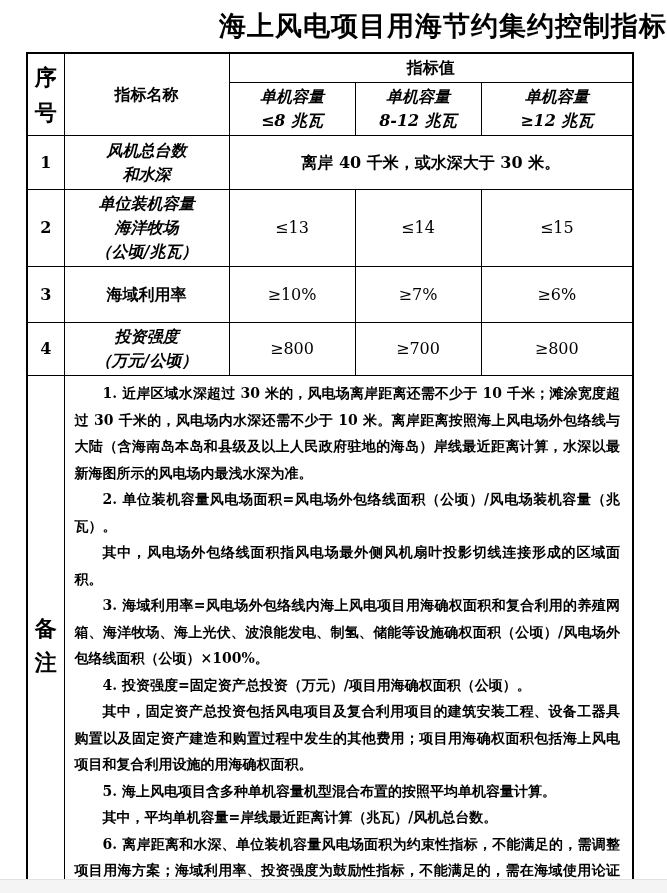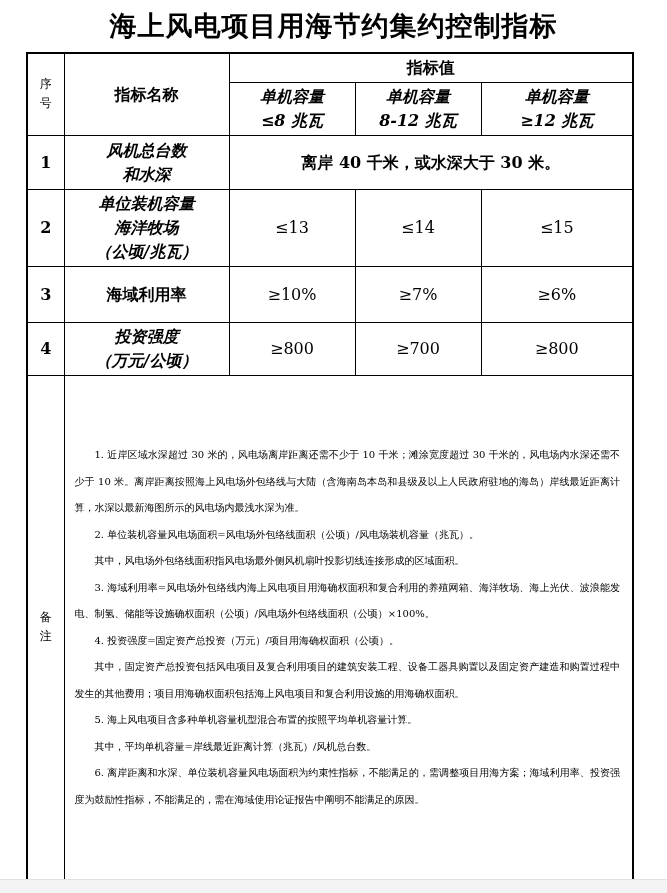--- a/index.html
+++ b/index.html
@@ -7,21 +7,21 @@
   body {
     width: 667px; height: 893px;
     background: #ffffff;
     color: #000000;
     font-family: "DejaVu Serif", serif;
     position: relative;
     overflow: hidden;
   }
   .doc-title {
     padding-top: 7px;
-    text-align: center;
+    text-align: right;
     font-family: "DejaVu Sans", sans-serif;
     font-weight: bold;
     font-size: 27px;
     letter-spacing: 1px;
     line-height: 38px;
   }
   table.indicator-table {
     position: absolute;
     left: 26px; top: 52px;
     width: 606px;
@@ -44,36 +44,36 @@
   tr.r3  { height: 56px; }
   tr.r4  { height: 52px; }
   tr.rn  { height: 505px; }
   .bold { font-weight: bold; }
   .pre  { white-space: pre-line; font-style: italic; }
   .vtext {
     display: inline-block;
     width: 1.15em;
     word-break: break-all;
     line-height: 1.55;
-    font-weight: normal;
-    font-size: 12px;
+    font-weight: bold;
+    font-size: 22px;
   }
   .serial { font-weight: bold; font-size: 17px; }
   .val { font-size: 16px; }
   td.notes-cell {
     text-align: justify;
     vertical-align: middle;
     padding: 4px 12px 4px 10px;
   }
   .notes-cell p {
     margin: 0;
     text-indent: 2em;
-    font-size: 10px;
+    font-size: 14px;
     line-height: 26.5px;
-    font-weight: normal;
+    font-weight: bold;
   }
   .bottom-strip {
     position: absolute;
     left: 0; right: 0; bottom: 0;
     height: 14px;
     background: #f4f4f4;
     border-top: 1px solid #e2e2e2;
   }
 </style>
 </head>

